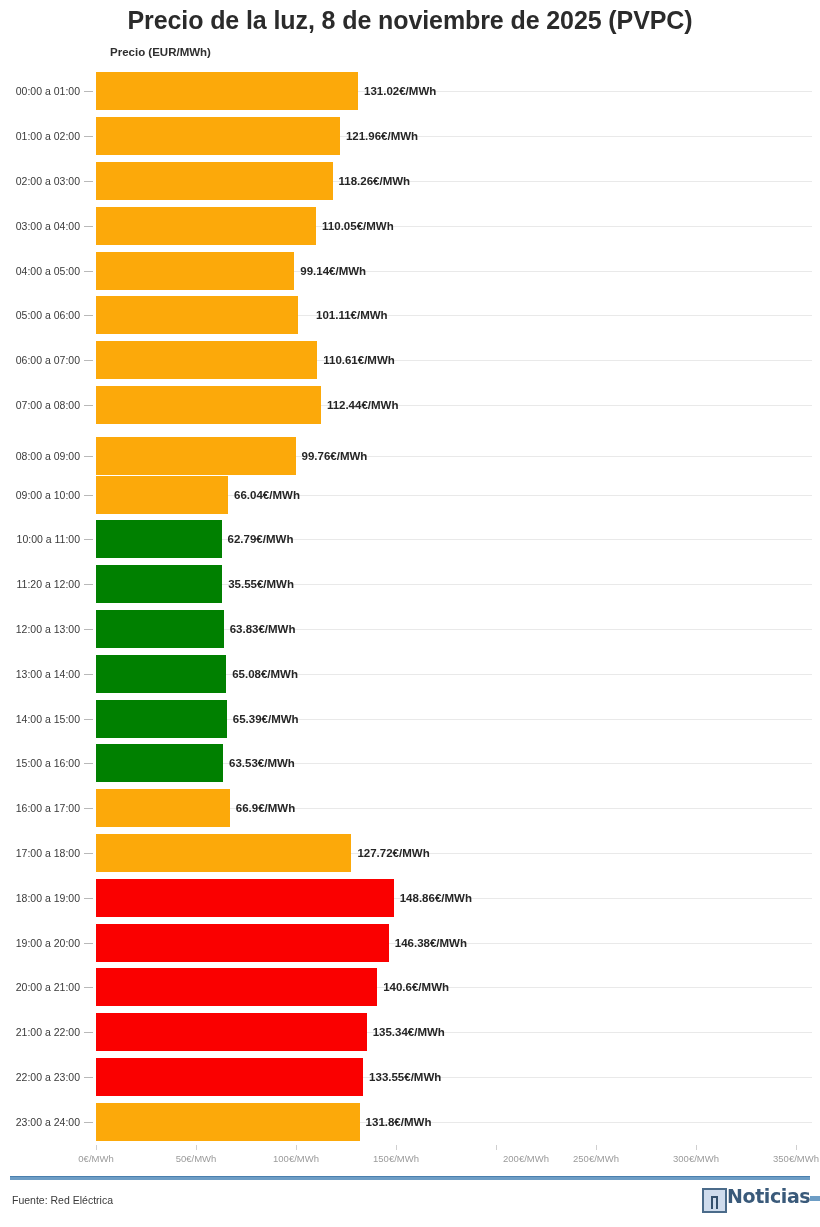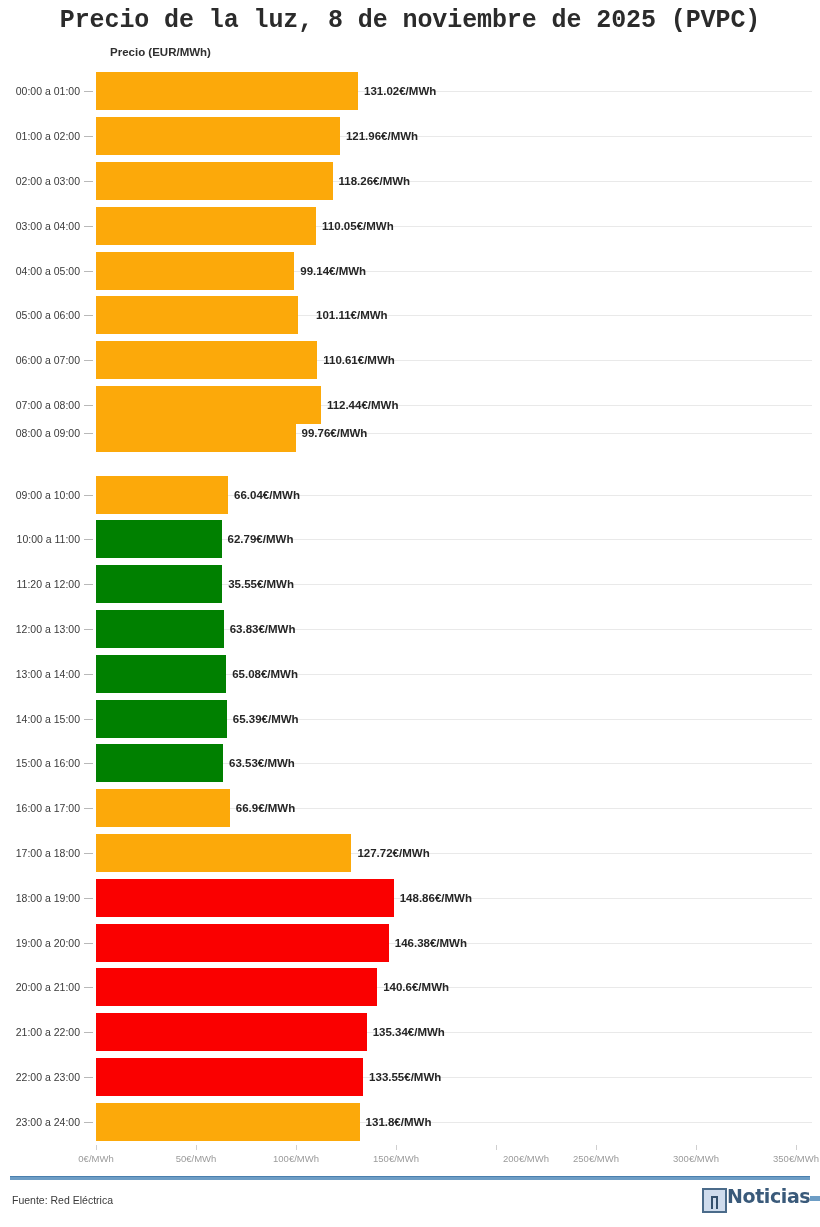--- a/index.html
+++ b/index.html
@@ -16,21 +16,21 @@
     overflow: hidden;
   }
 
   
   .chart-title {
     position: absolute;
     top: 6px;
     left: 0;
     width: 820px;
     text-align: center;
-    font-family: Liberation Mono, monospace;
+    font-family: Liberation Sans, sans-serif;
     font-weight: bold;
     font-size: 25px;
     color: #2b2b2b;
     letter-spacing: -0.1px;
     white-space: nowrap;
   }
 
   
   .axis-title {
     position: absolute;
@@ -268,21 +268,21 @@
       <div class="bar" style="width: 221.22px; background: rgb(252, 169, 10);"></div>
       <div class="bar-value" style="left: 323.22px;">110.61€/MWh</div>
     </div>
     <div class="row" style="top: 313.6px;">
       <div class="gridline"></div>
       <div class="cat-label">07:00 a 08:00</div>
       <div class="cat-tick"></div>
       <div class="bar" style="width: 224.88px; background: rgb(252, 169, 10);"></div>
       <div class="bar-value" style="left: 326.88px;">112.44€/MWh</div>
     </div>
-    <div class="row" style="top: 342px;">
+    <div class="row" style="top: 365px;">
       <div class="gridline"></div>
       <div class="cat-label">08:00 a 09:00</div>
       <div class="cat-tick"></div>
       <div class="bar" style="width: 199.52px; background: rgb(252, 169, 10);"></div>
       <div class="bar-value" style="left: 301.52px;">99.76€/MWh</div>
     </div>
     <div class="row" style="top: 403.2px;">
       <div class="gridline"></div>
       <div class="cat-label">09:00 a 10:00</div>
       <div class="cat-tick"></div>

